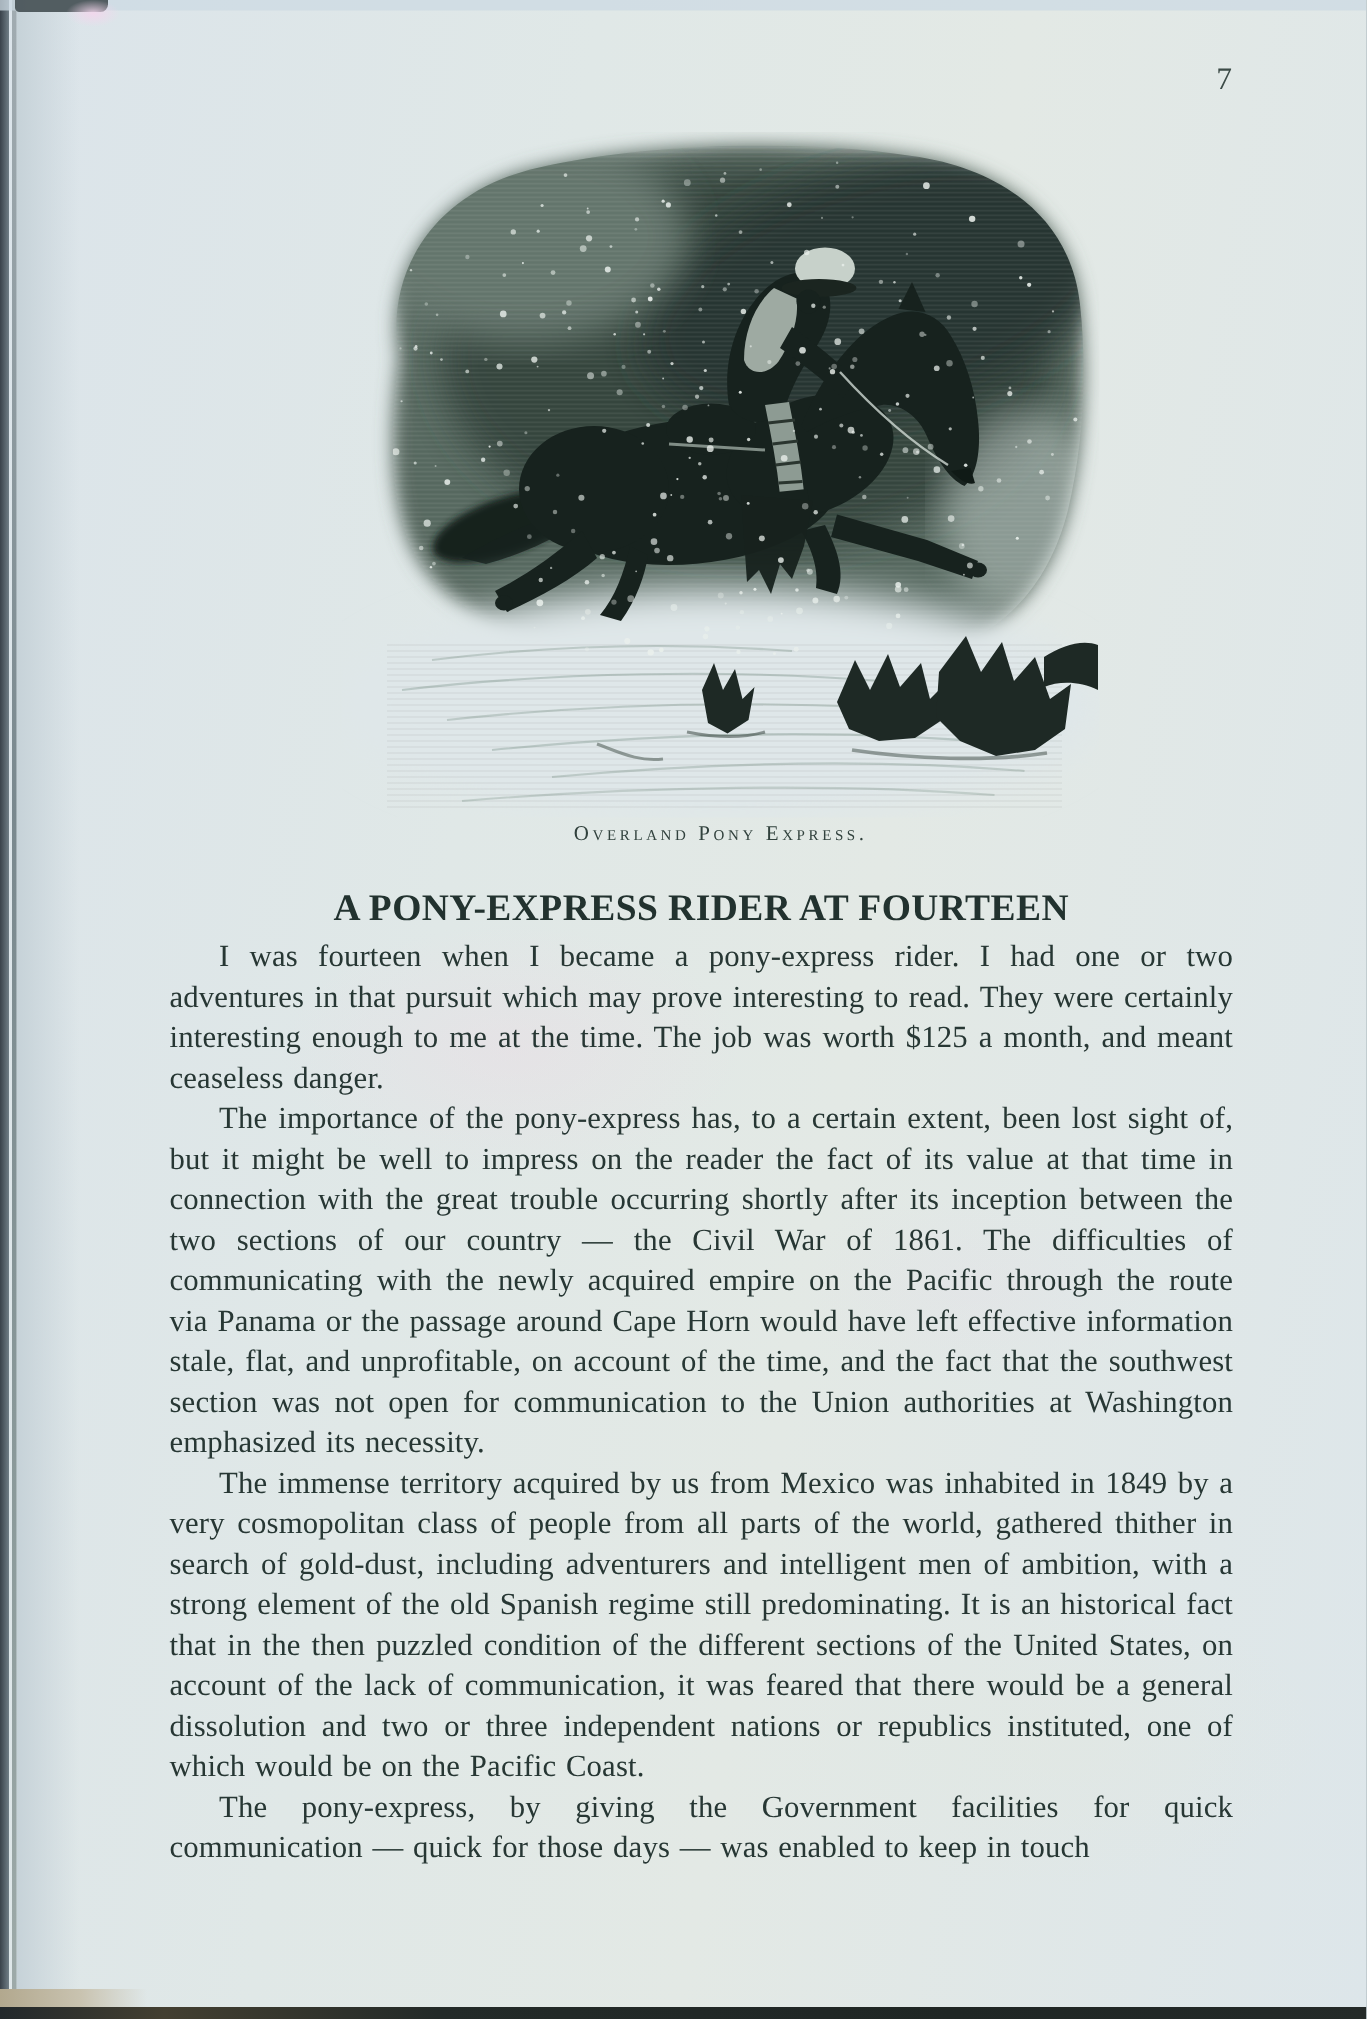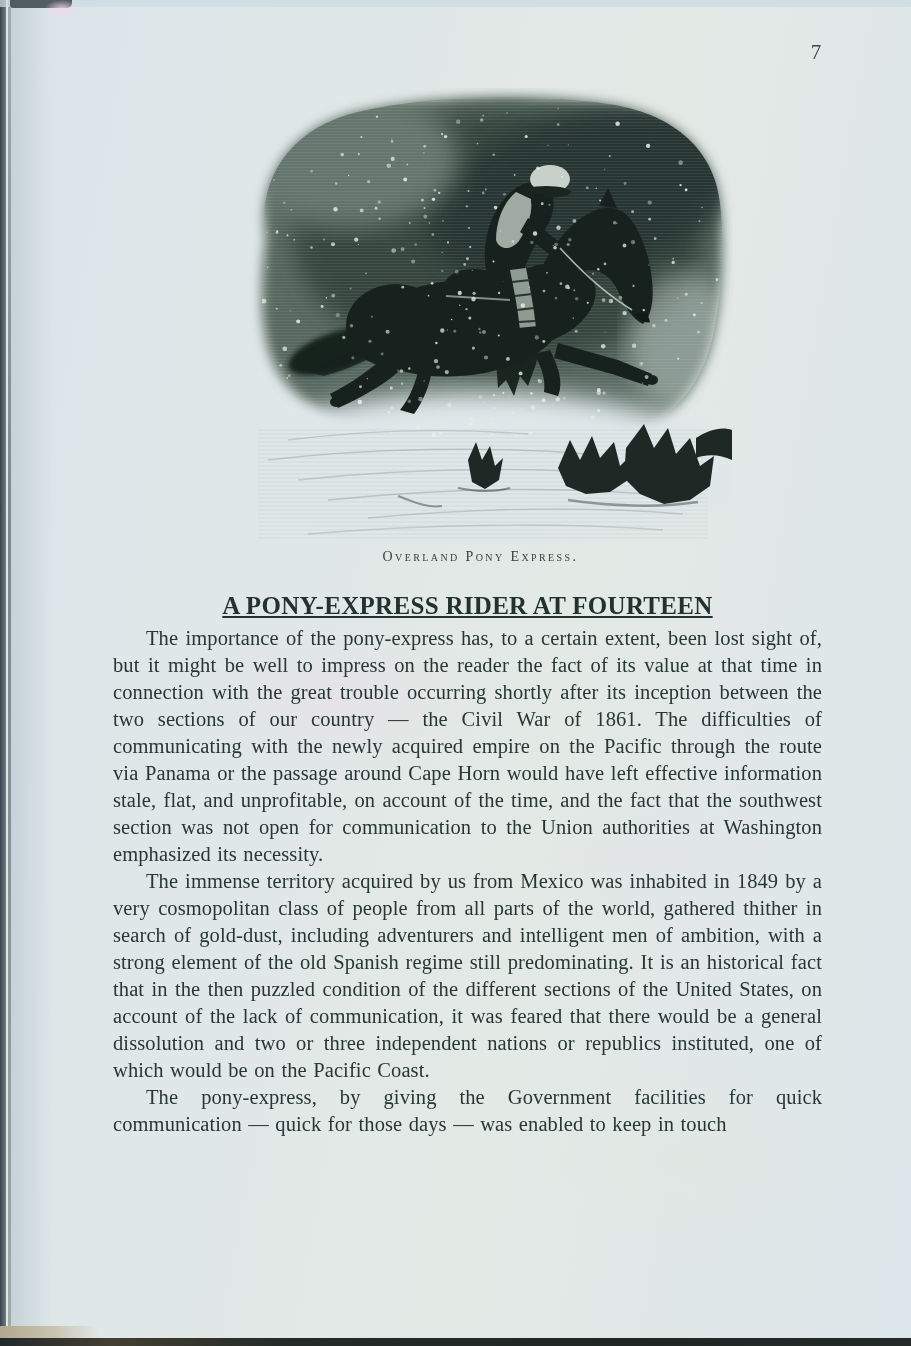--- a/index.html
+++ b/index.html
@@ -36,21 +36,21 @@
     background:linear-gradient(to right,#22282b,#433f31 12%,#232a28 32%,#1f2624 70%,#242a28);}
   
   .page-number{position:absolute;left:800px;top:40px;width:32px;text-align:center;
     font-size:21px;color:#3c4b47;}
   
   .illustration{position:absolute;left:228px;top:88px;width:505px;height:457px;}
   .caption{position:absolute;left:228px;top:549px;width:505px;text-align:center;
     font-variant:small-caps;font-weight:400;font-size:14px;letter-spacing:2.4px;color:#31413d;}
   
   .heading{position:absolute;left:113px;top:592px;width:709px;margin:0;text-align:center;
-    font-size:25px;font-weight:bold;letter-spacing:.3px;color:#22322f;text-decoration:underline;}
+    font-size:25px;font-weight:bold;letter-spacing:.3px;color:#22322f;}
   .body-text{position:absolute;left:113px;top:625px;width:709px;
     font-size:20.5px;line-height:27px;text-align:justify;color:#273734;
     letter-spacing:.1px;word-spacing:.06em;}
   .body-text p{margin:0;text-indent:33px;}
 </style>
 </head>
 <body>
 
 <div class="paper">
 
@@ -429,20 +429,21 @@
           <circle cx="174.6" cy="161.1" r="1.88" opacity="0.47"></circle>
         </g>
     </svg>
   </figure>
 
   <figcaption class="caption">Overland Pony Express.</figcaption>
 
   <h1 class="heading">A PONY-EXPRESS RIDER AT FOURTEEN</h1>
 
   <div class="body-text" id="body-text">
+      <p>I was fourteen when I became a pony-express rider. I had one or two adventures in that pursuit which may prove interesting to read. They were certainly interesting enough to me at the time. The job was worth $125 a month, and meant ceaseless danger.</p>
       <p>The importance of the pony-express has, to a certain extent, been lost sight of, but it might be well to impress on the reader the fact of its value at that time in connection with the great trouble occurring shortly after its inception between the two sections of our country — the Civil War of 1861. The difficulties of communicating with the newly acquired empire on the Pacific through the route via Panama or the passage around Cape Horn would have left effective information stale, flat, and unprofitable, on account of the time, and the fact that the southwest section was not open for communication to the Union authorities at Washington emphasized its necessity.</p>
       <p>The immense territory acquired by us from Mexico was inhabited in 1849 by a very cosmopolitan class of people from all parts of the world, gathered thither in search of gold-dust, including adventurers and intelligent men of ambition, with a strong element of the old Spanish regime still predominating. It is an historical fact that in the then puzzled condition of the different sections of the United States, on account of the lack of communication, it was feared that there would be a general dissolution and two or three independent nations or republics instituted, one of which would be on the Pacific Coast.</p>
       <p>The pony-express, by giving the Government facilities for quick communication — quick for those days — was enabled to keep in touch</p>
     </div>
 
   <div class="edge-fade"></div>
   <div class="edge-line"></div>
   <div class="edge-black"></div>
   <div class="top-band"></div>
   <div class="top-dark-patch"></div>

